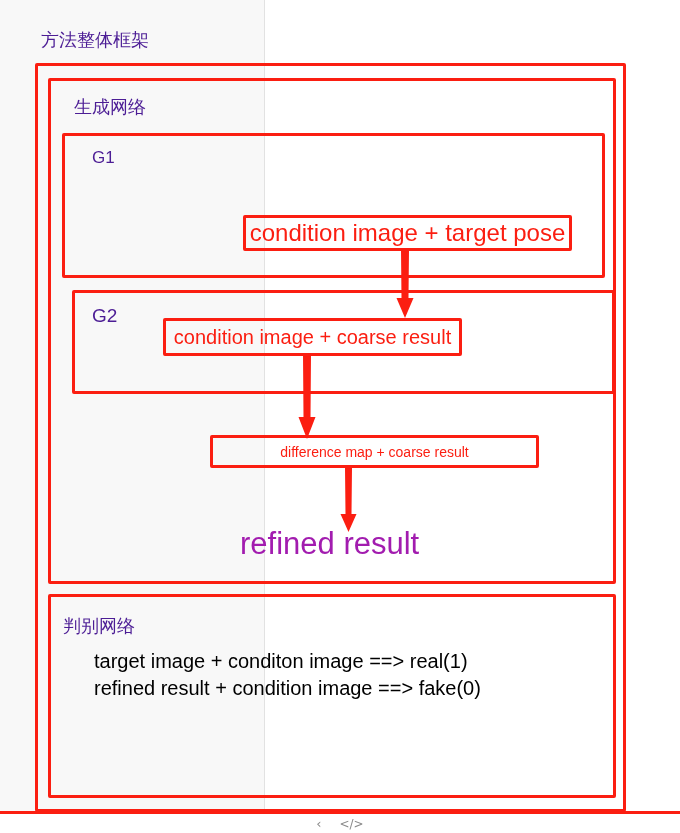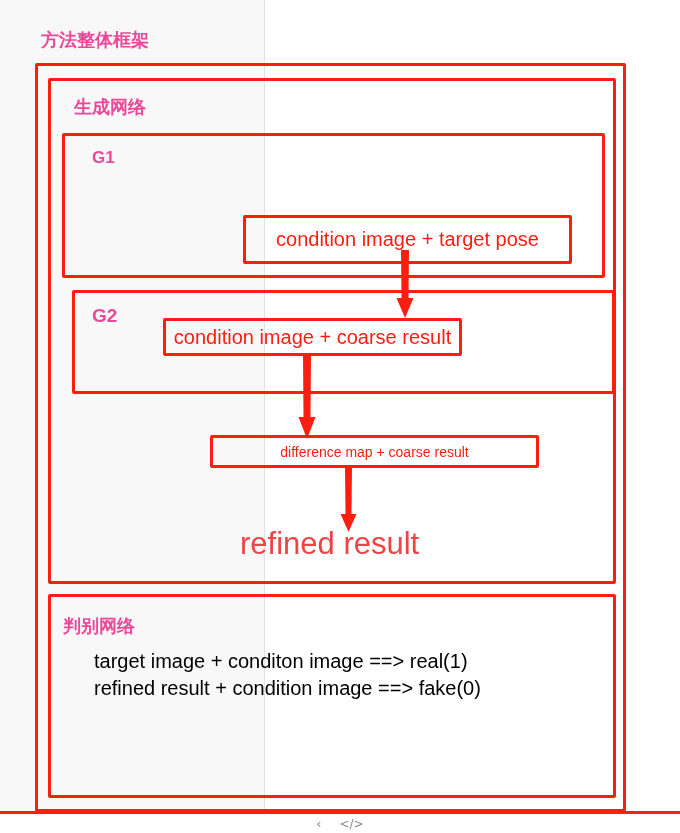--- a/index.html
+++ b/index.html
@@ -49,24 +49,23 @@
   }
   .frame-outer   { left: 35px;  top: 63px;  width: 591px; height: 749px; }
   .frame-gen     { left: 48px;  top: 78px;  width: 568px; height: 506px; }
   .frame-g1      { left: 62px;  top: 133px; width: 543px; height: 145px; }
   .frame-g2      { left: 72px;  top: 290px; width: 543px; height: 104px; }
   .frame-disc    { left: 48px;  top: 594px; width: 568px; height: 204px; }
 
   
   .caption {
     position: absolute;
-    color: #ec4899;
+    color: #4c1d95;
     white-space: nowrap;
     font-family: "DejaVu Sans", "Liberation Sans", sans-serif;
-    font-weight: bold;
   }
   .cap-main   { left: 41px;  top: 28px;  font-size: 18px; }
   .cap-gen    { left: 74px;  top: 95px;  font-size: 18px; }
   .cap-disc   { left: 63px;  top: 614px; font-size: 18px; }
   .cap-g1     { left: 92px;  top: 148px; font-size: 17px;
                 font-family: "Liberation Sans", sans-serif; }
   .cap-g2     { left: 92px;  top: 305px; font-size: 19px;
                 font-family: "Liberation Sans", sans-serif; }
 
   
@@ -75,28 +74,28 @@
     border: 3px solid #fb1e11;
     box-sizing: border-box;
     color: #fb1e11;
     background: transparent;
     display: flex;
     align-items: center;
     justify-content: center;
     white-space: nowrap;
     border-radius: 2px;
   }
-  .node-cond-pose   { left: 243px; top: 215px; width: 329px; height: 49px; font-size: 20px; }
+  .node-cond-pose   { left: 243px; top: 215px; width: 329px; height: 36px; font-size: 24px; }
   .node-cond-coarse { left: 163px; top: 318px; width: 299px; height: 38px; font-size: 20px; }
   .node-diff-coarse { left: 210px; top: 435px; width: 329px; height: 33px; font-size: 14px; }
 
   
   .node-plain {
     position: absolute;
-    color: #ef4444;
+    color: #a21caf;
     white-space: nowrap;
   }
   .node-refined { left: 240px; top: 526px; font-size: 31px; }
 
   
   .arrow {
     position: absolute;
     overflow: visible;
   }
   .arrow-1 { left: 390px; top: 250px; }

